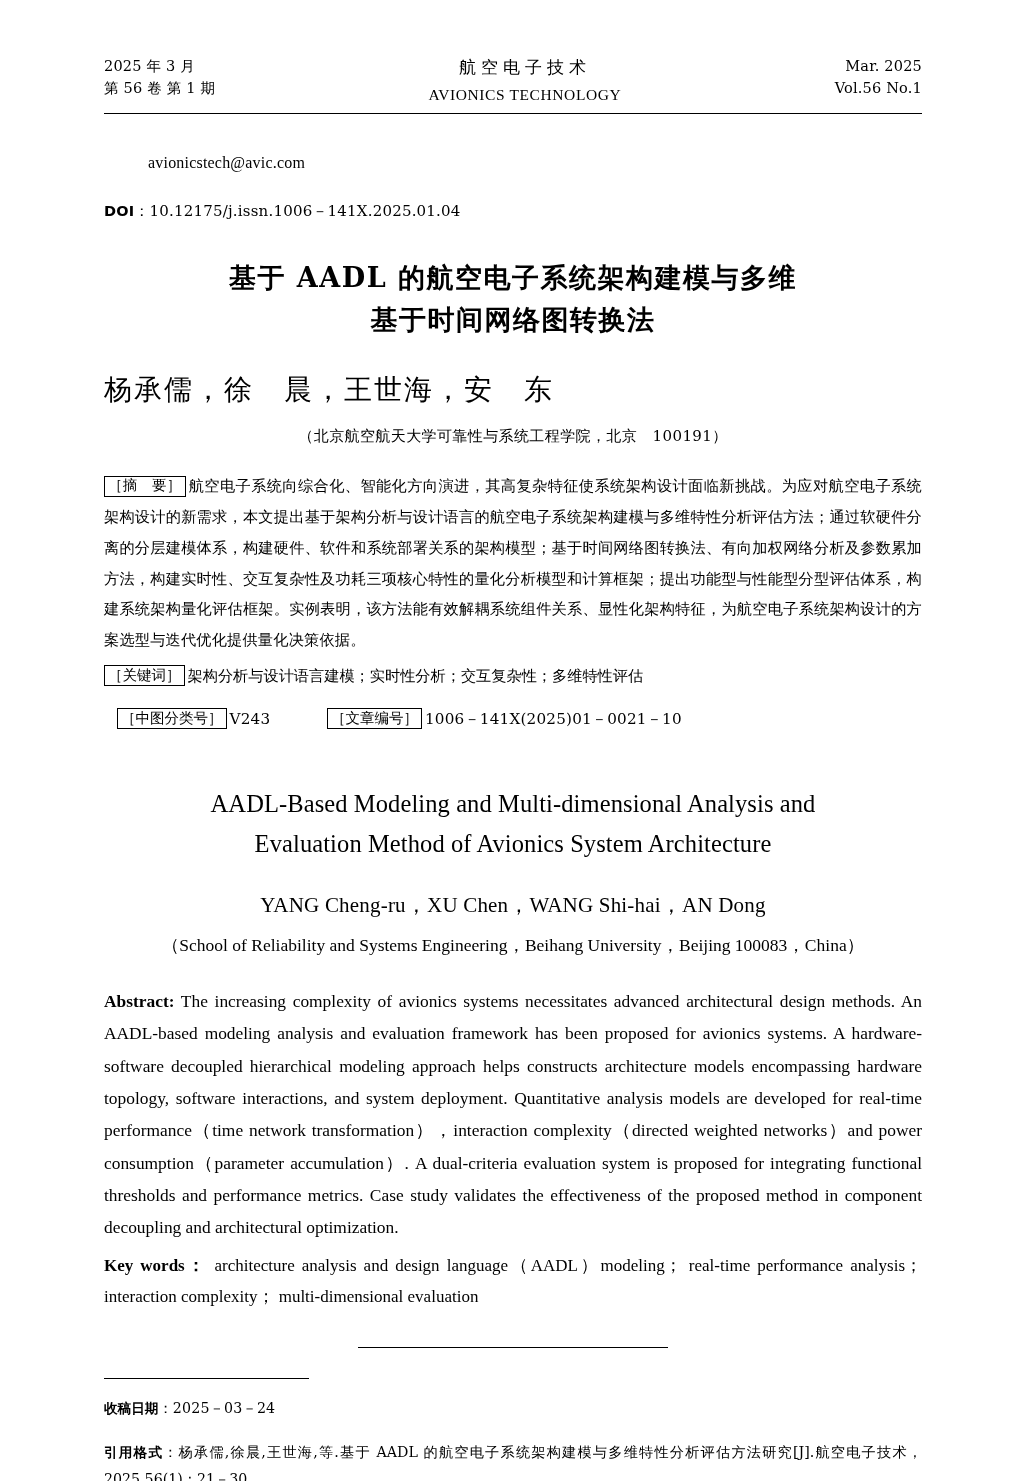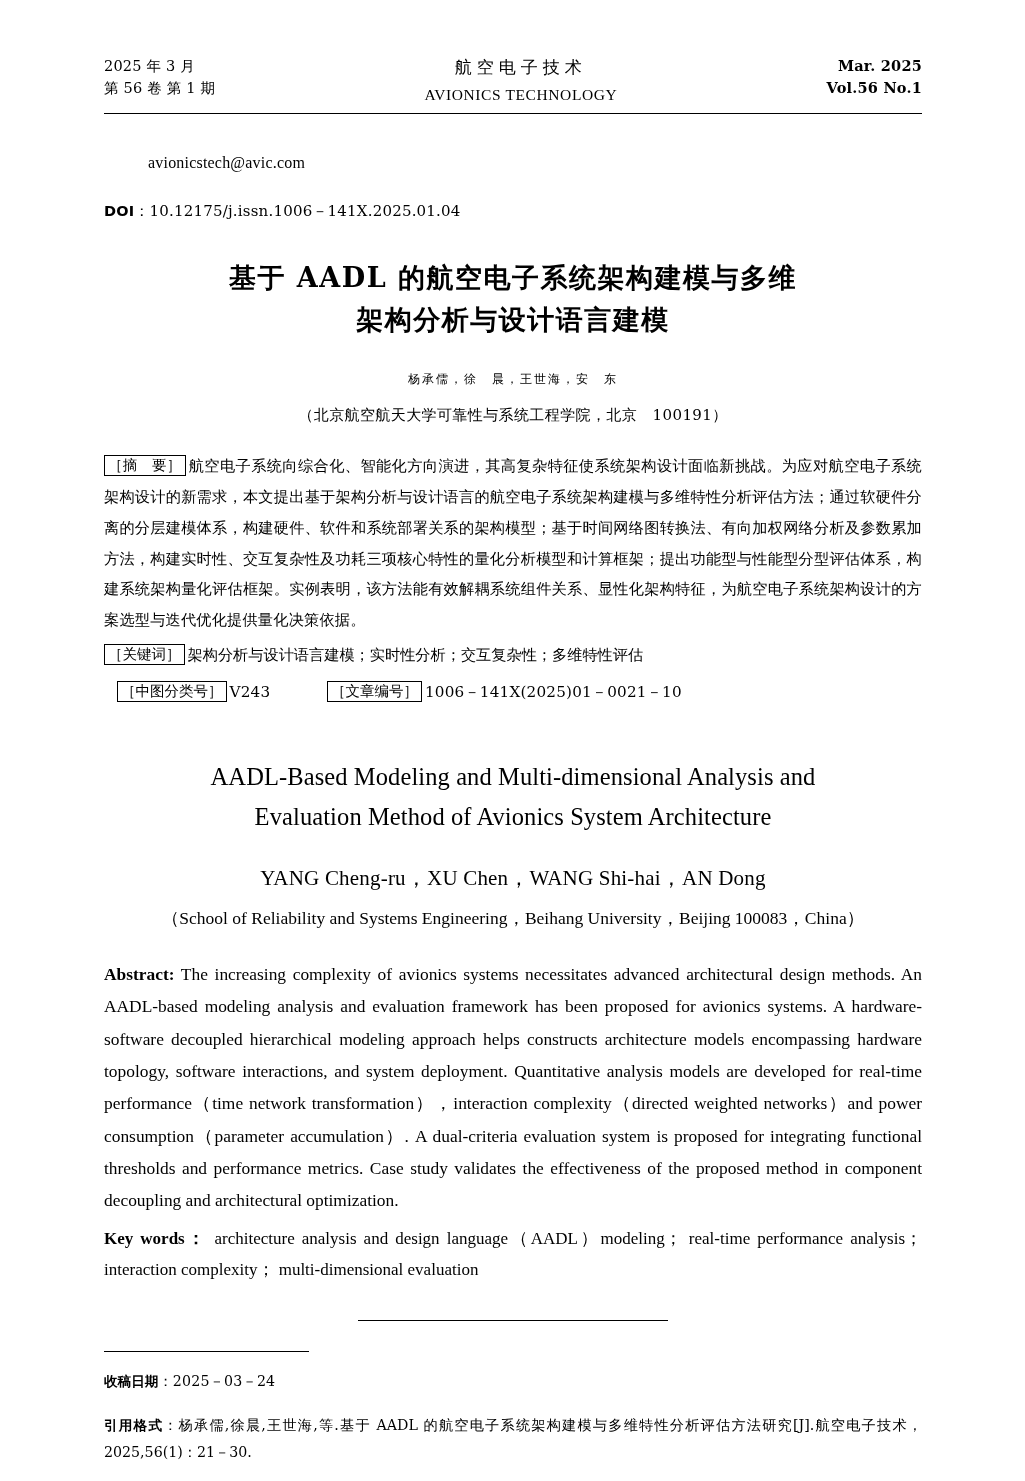--- a/index.html
+++ b/index.html
@@ -57,21 +57,20 @@
     font-size: 15.5px;
     letter-spacing: 0.6px;
     margin-top: 2px;
     font-family: "Liberation Serif", serif;
   }
   .runhead .col-right {
     text-align: right;
     font-family: "DejaVu Serif", serif;
     font-size: 14.5px;
     letter-spacing: 0.2px;
-    font-weight: bold;
   }
   .rule {
     border: 0;
     border-top: 1.1px solid #000;
     margin: 6px 0 0 0;
     width: 100%;
   }
 
   
   .email {
@@ -98,37 +97,36 @@
     margin-top: 36px;
     text-align: center;
     font-family: "DejaVu Serif", serif;
     font-weight: bold;
     font-size: 27px;
     line-height: 1.55;
     letter-spacing: 1.5px;
   }
   .cn-authors {
     margin-top: 30px;
-    text-align: center;
-    font-family: "DejaVu Serif", serif;
-    font-size: 12px;
+    font-family: "DejaVu Serif", serif;
+    font-size: 28px;
     letter-spacing: 2px;
   }
   .cn-affil {
     margin-top: 18px;
     text-align: center;
     font-family: "DejaVu Serif", serif;
     font-size: 15px;
     letter-spacing: 0.4px;
   }
 
   
   .cn-abstract {
     margin-top: 26px;
-    font-family: Liberation Sans, sans-serif;
+    font-family: Liberation Mono, monospace;
     font-size: 15.2px;
     line-height: 2.03;
     text-align: justify;
     text-justify: inter-ideograph;
     letter-spacing: 0.2px;
   }
   .tagbox {
     display: inline-block;
     border: 1.1px solid #000;
     padding: 0 3px 1px 3px;
@@ -137,21 +135,21 @@
     font-size: 14.5px;
     vertical-align: 1px;
   }
   .cn-keywords {
     margin-top: 4px;
     font-family: Liberation Serif, serif;
     font-size: 15.2px;
     line-height: 2.0;
   }
   .clc-row {
-    margin-top: 6px;
+    margin-top: 12px;
     font-family: "DejaVu Serif", serif;
     font-size: 15.2px;
     line-height: 2.0;
     display: flex;
     padding-left: 13px;
   }
   .clc-row .seg1 { width: 210px; }
   .clc-row .seg2 { width: 220px; }
   .clc-row .seg3 { flex: 1; }
   .mono {
@@ -251,21 +249,21 @@
     <hr class="rule">
 
     <div class="email">avionicstech@avic.com</div>
 
     <div class="doi">
       <b>DOI</b><span class="mono">：10.12175/j.issn.1006－141X.2025.01.04</span>
     </div>
 
     <div class="cn-title">
       <div>基于 AADL 的航空电子系统架构建模与多维</div>
-      <div>架构分析与设计语言建模</div>
+      <div>基于时间网络图转换法</div>
     </div>
 
     <div class="cn-authors">杨承儒，徐　晨，王世海，安　东</div>
     <div class="cn-affil">（北京航空航天大学可靠性与系统工程学院，北京　100191）</div>
 
     <div class="cn-abstract">
       <span class="tagbox">［摘　要］</span><span>航空电子系统向综合化、智能化方向演进，其高复杂特征使系统架构设计面临新挑战。为应对航空电子系统架构设计的新需求，本文提出基于架构分析与设计语言的航空电子系统架构建模与多维特性分析评估方法；通过软硬件分离的分层建模体系，构建硬件、软件和系统部署关系的架构模型；基于时间网络图转换法、有向加权网络分析及参数累加方法，构建实时性、交互复杂性及功耗三项核心特性的量化分析模型和计算框架；提出功能型与性能型分型评估体系，构建系统架构量化评估框架。实例表明，该方法能有效解耦系统组件关系、显性化架构特征，为航空电子系统架构设计的方案选型与迭代优化提供量化决策依据。</span>
     </div>
 
     <div class="cn-keywords">

